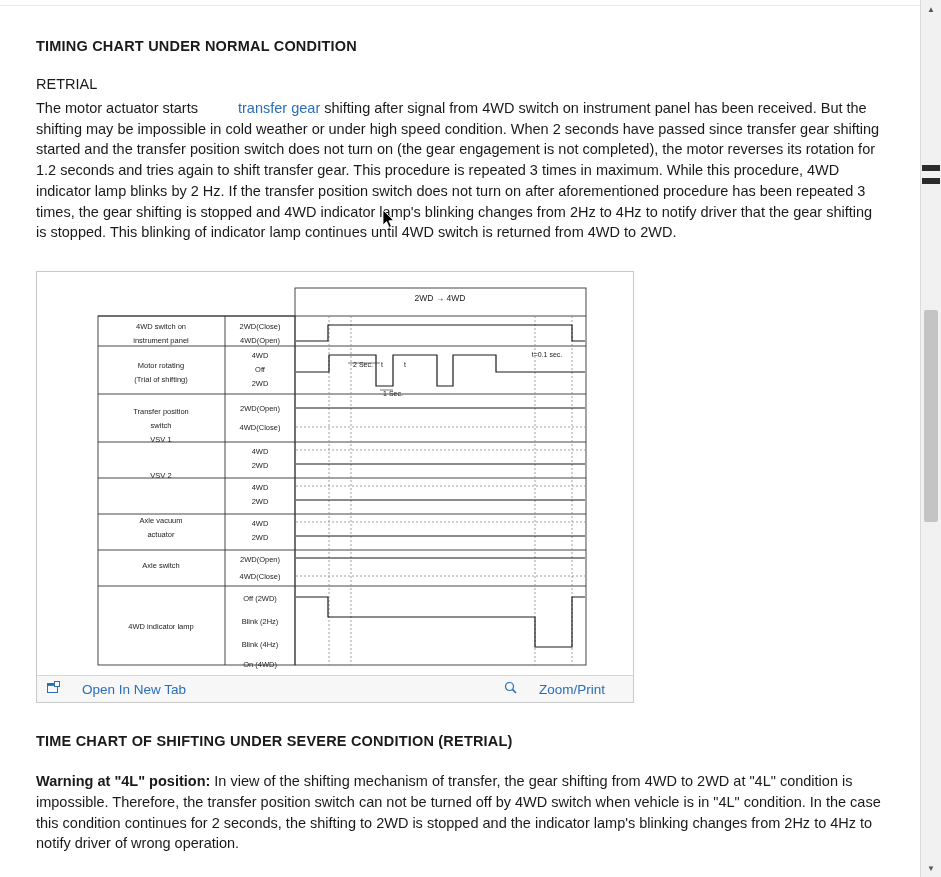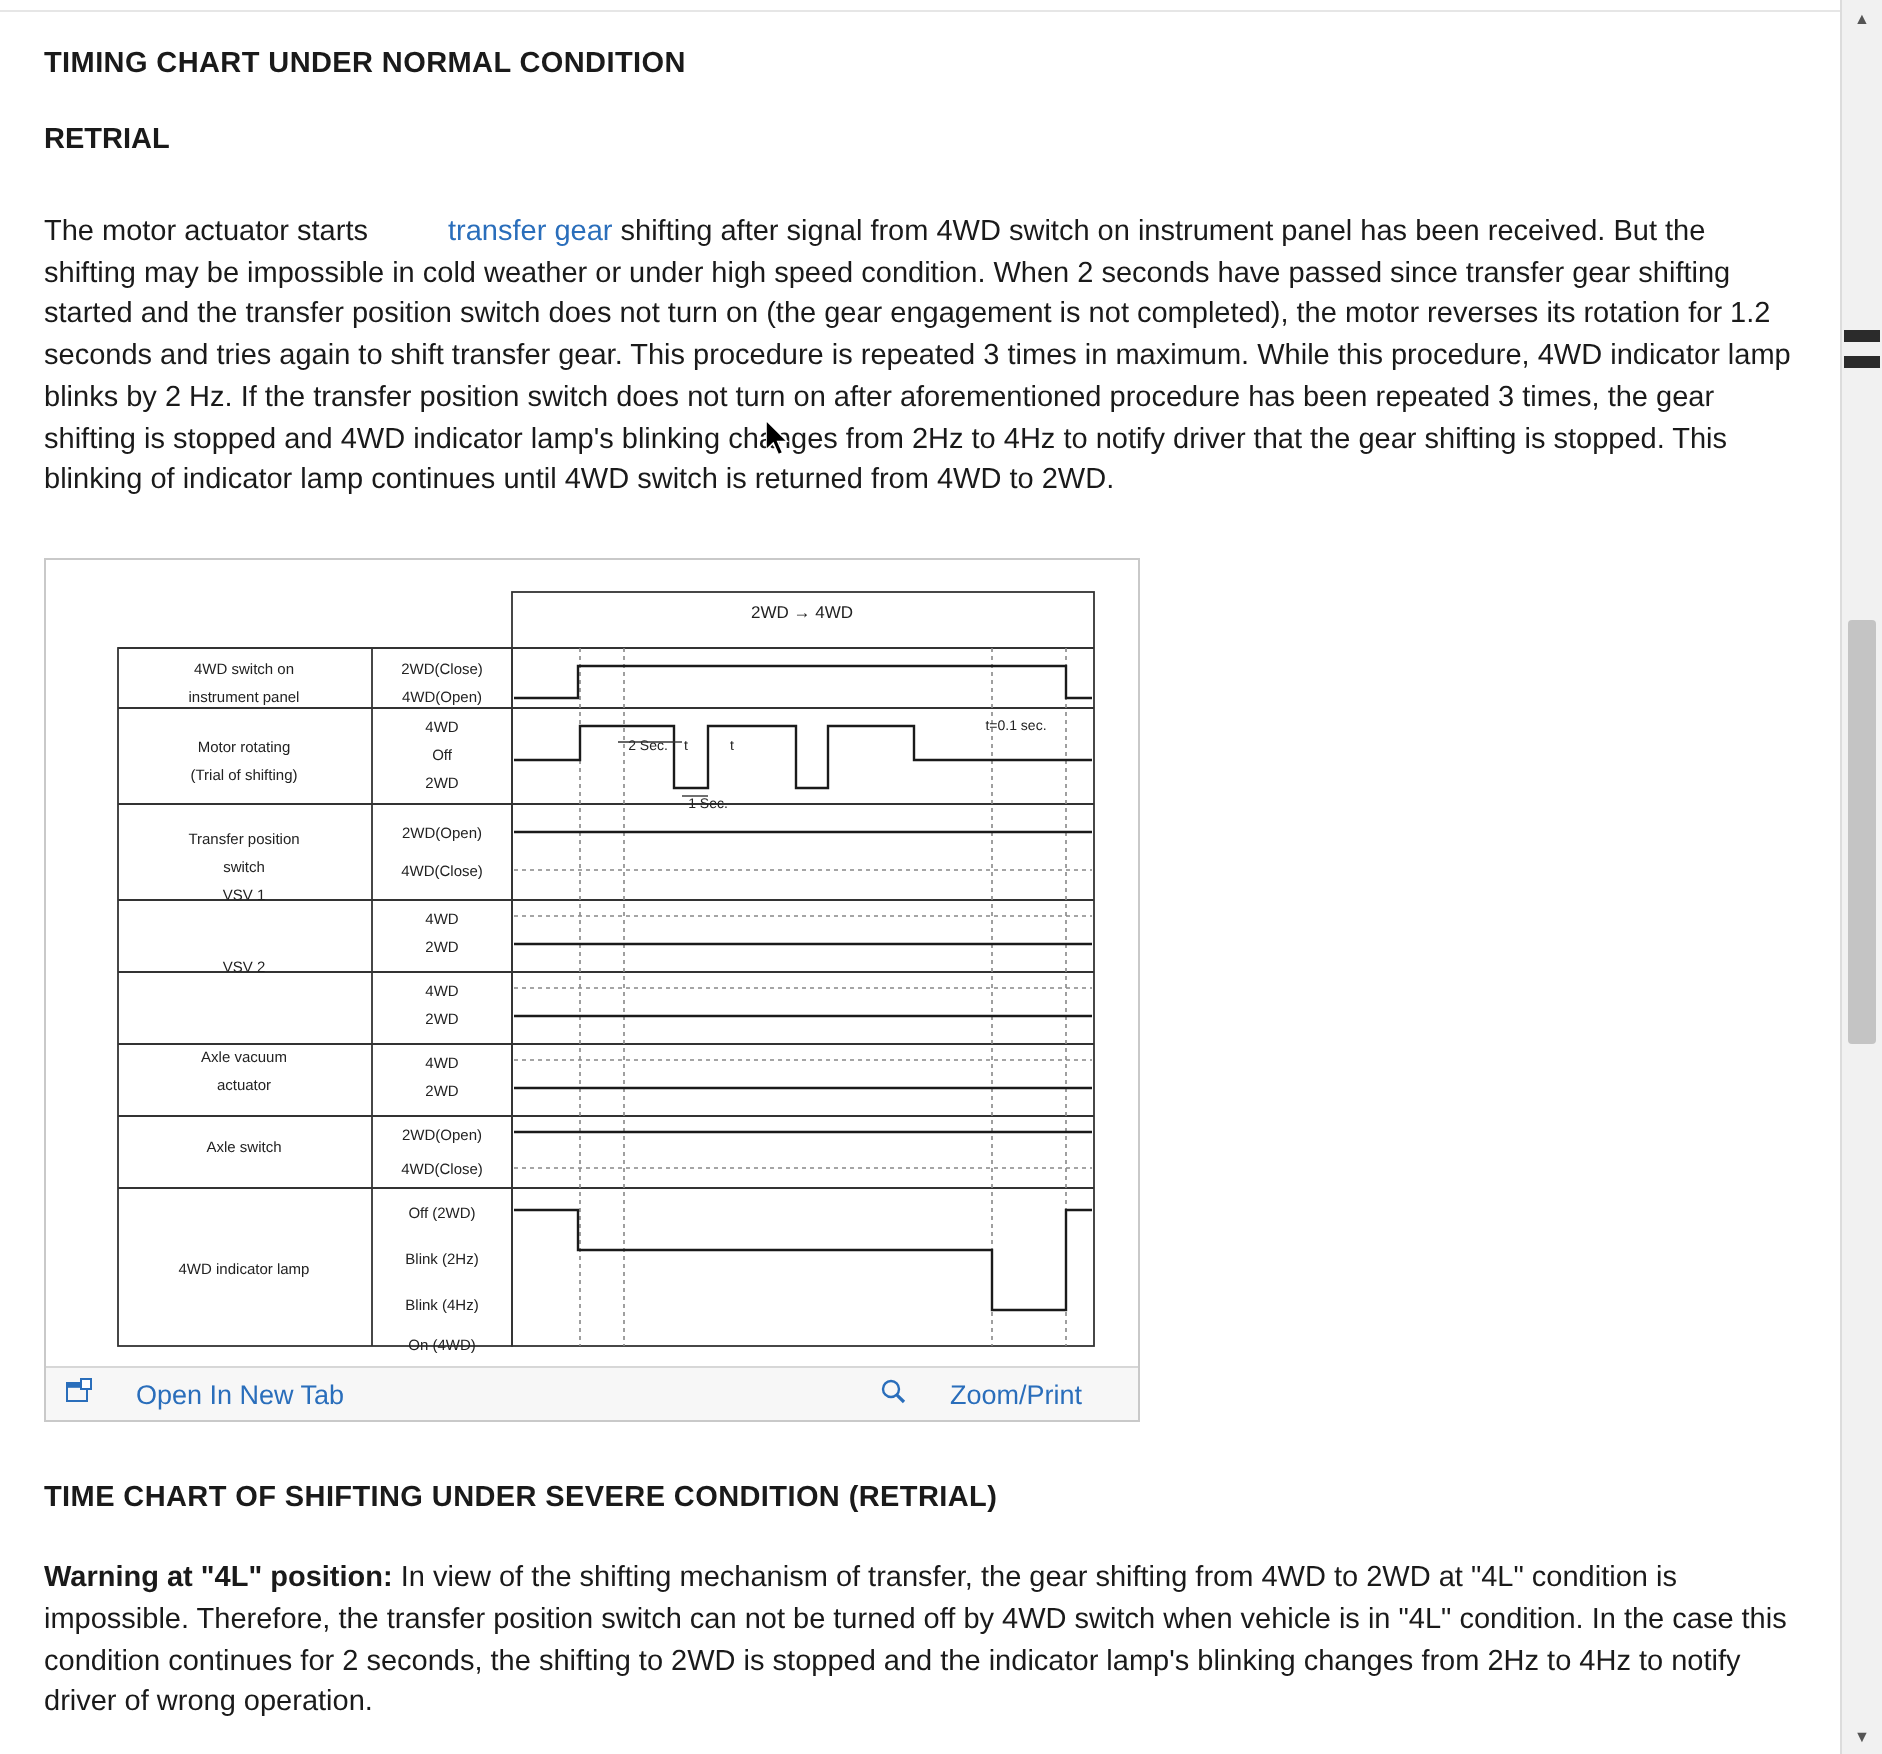--- a/index.html
+++ b/index.html
@@ -15,53 +15,53 @@
     color: #1a1a1a;
     overflow: hidden;
     position: relative;
   }
   .page {
     position: absolute;
     left: 0; top: 0;
     width: 921px;
     height: 877px;
     background: #fff;
-    padding: 2px;
+    padding: 16px;
     box-sizing: border-box;
     overflow: hidden;
   }
   .content {
     padding: 22px 22px 0 20px;
   }
   h2.section-title {
     font-size: 14.5px;
     font-weight: bold;
     margin: 0 0 22px 0;
     letter-spacing: 0.2px;
   }
   h3.sub-title {
     font-size: 14.5px;
-    font-weight: bold;
-    margin: 0 0 28px 0;
+    font-weight: normal;
+    margin: 0 0 6px 0;
   }
   p.body-text {
     margin: 0;
     line-height: 1.43;
     text-align: left;
   }
   a.inline-link {
     color: #2a6ebb;
     text-decoration: none;
     margin-left: 36px;
   }
 
   
   .figure-panel {
     margin: 28px 0 0 0;
-    width: 548px;
+    width: 598px;
     border: 1px solid #c9c9c9;
     background: #ffffff;
     box-sizing: border-box;
   }
   .figure-inner {
     padding: 12px 8px 6px 8px;
     background: #fff;
   }
   .figure-footer {
     border-top: 1px solid #d7d7d7;

